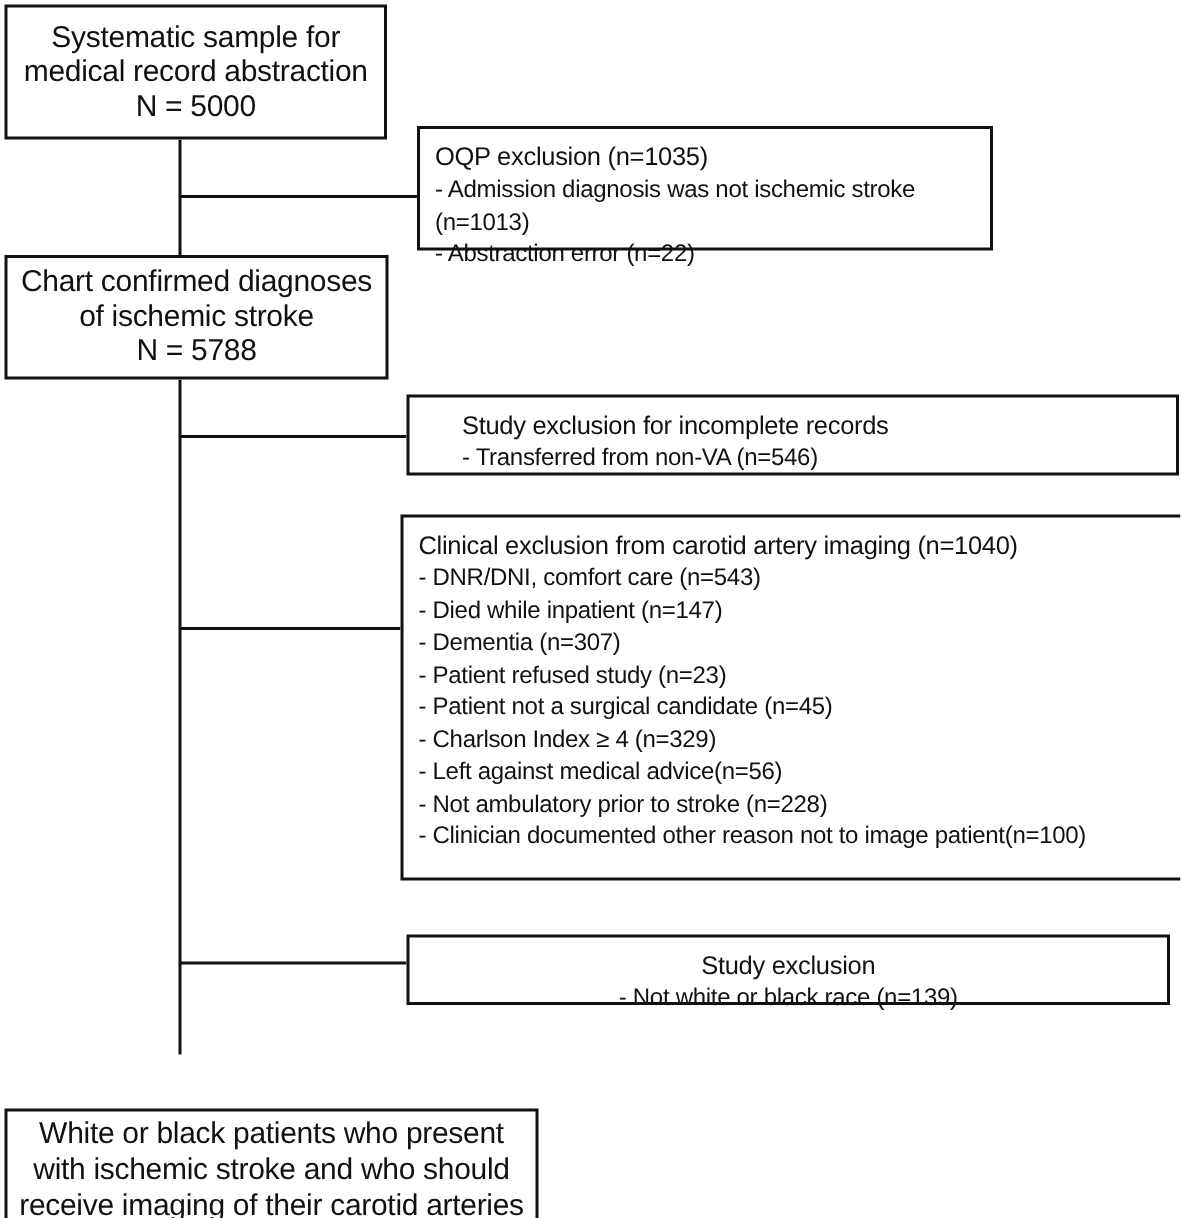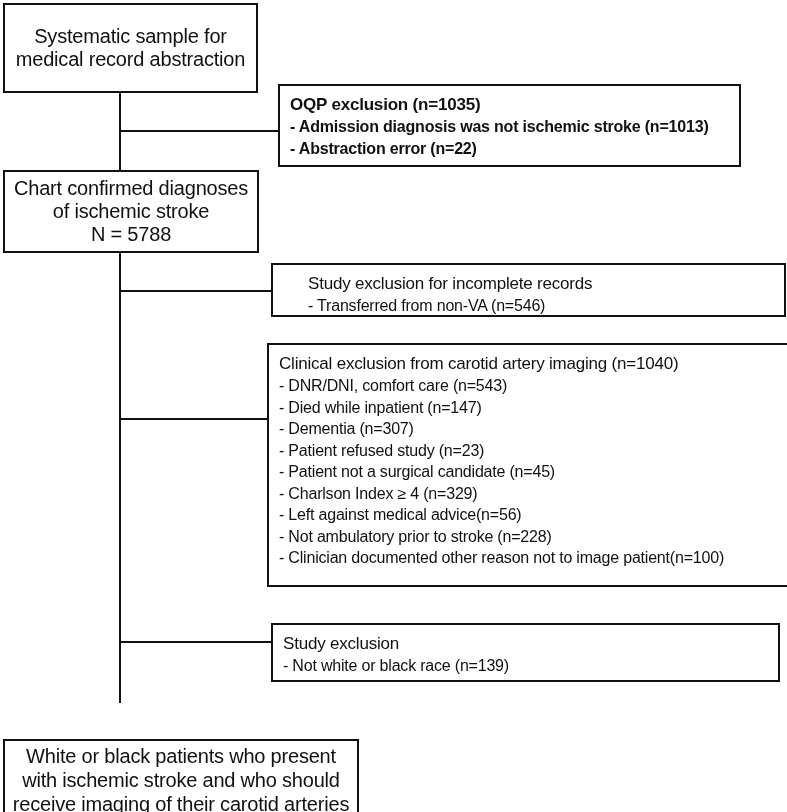--- a/index.html
+++ b/index.html
@@ -42,25 +42,25 @@
   .box-title {
     font-size: 17px;
     line-height: 23px;
   }
   .connector {
     position: absolute;
     background: #111111;
   }
 
   #box-sample            { left: 3px;   top: 3px;   width: 255px; height: 90px; }
-  #box-oqp               { left: 278px; top: 84px;  width: 463px; height: 83px; font-weight: bold; }
+  #box-oqp               { left: 278px; top: 84px;  width: 384px; height: 83px; }
   #box-chart-confirmed   { left: 3px;   top: 170px; width: 256px; height: 83px; }
   #box-incomplete        { left: 271px; top: 263px; width: 515px; height: 54px; padding-left: 35px; }
   #box-clinical          { left: 267px; top: 343px; width: 528px; height: 244px; }
-  #box-race              { left: 271px; top: 623px; width: 509px; height: 59px; }
+  #box-race              { left: 271px; top: 623px; width: 509px; height: 47px; text-align: center; }
   #box-final             { left: 3px;   top: 703px; width: 356px; height: 105px; line-height: 24px; margin-top: 36px; }
 
   #vline-top     { left: 119px; top: 93px;  width: 2px;   height: 77px; }
   #vline-bottom  { left: 119px; top: 253px; width: 2px;   height: 450px; }
   #hline-oqp     { left: 120px; top: 130px; width: 158px; height: 2px; }
   #hline-incomplete { left: 120px; top: 290px; width: 151px; height: 2px; }
   #hline-clinical   { left: 120px; top: 418px; width: 147px; height: 2px; }
   #hline-race       { left: 120px; top: 641px; width: 151px; height: 2px; }
 </style>
 </head>
@@ -71,20 +71,21 @@
   <div class="connector" id="vline-top"></div>
   <div class="connector" id="vline-bottom"></div>
   <div class="connector" id="hline-oqp"></div>
   <div class="connector" id="hline-incomplete"></div>
   <div class="connector" id="hline-clinical"></div>
   <div class="connector" id="hline-race"></div>
 
   <div class="box center-box" id="box-sample">
     <div>Systematic sample for</div>
     <div>medical record abstraction</div>
+    <div>N = 5000</div>
   </div>
 
   <div class="box list-box" id="box-oqp">
     <div class="box-title">OQP exclusion (n=1035)</div>
     <div>- Admission diagnosis was not ischemic stroke (n=1013)</div>
     <div>- Abstraction error (n=22)</div>
   </div>
 
   <div class="box center-box" id="box-chart-confirmed">
     <div>Chart confirmed diagnoses</div>

